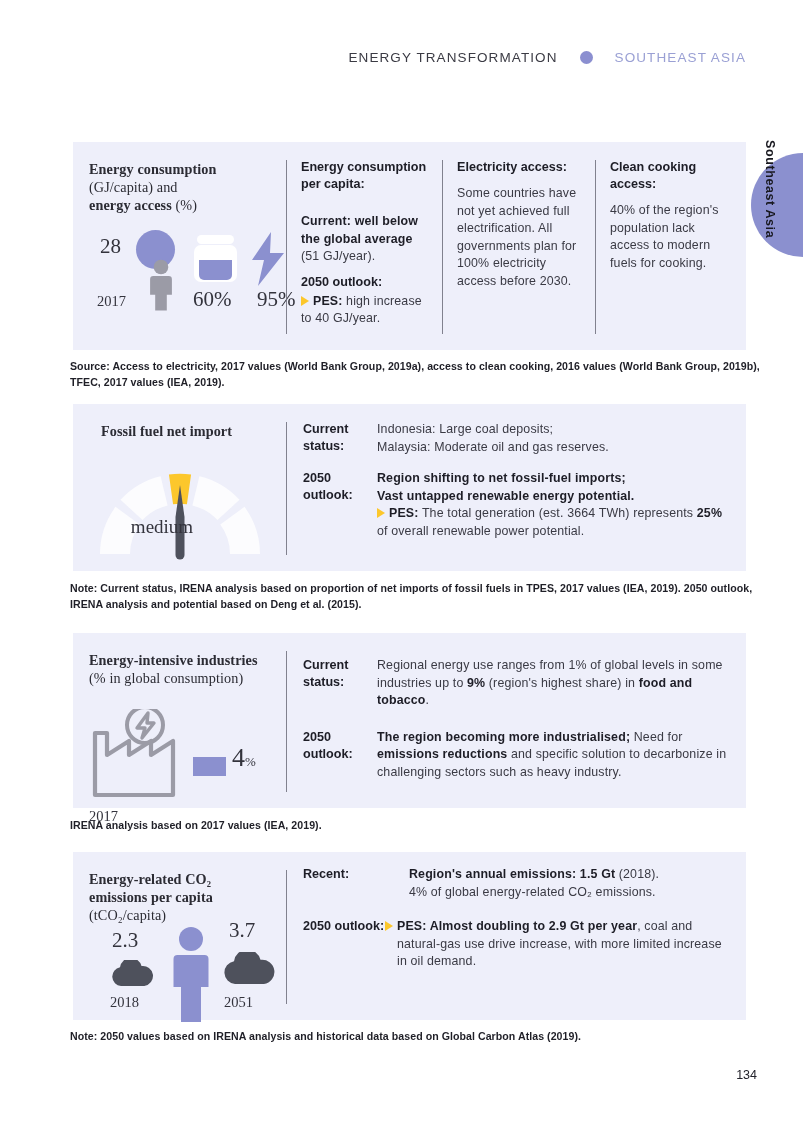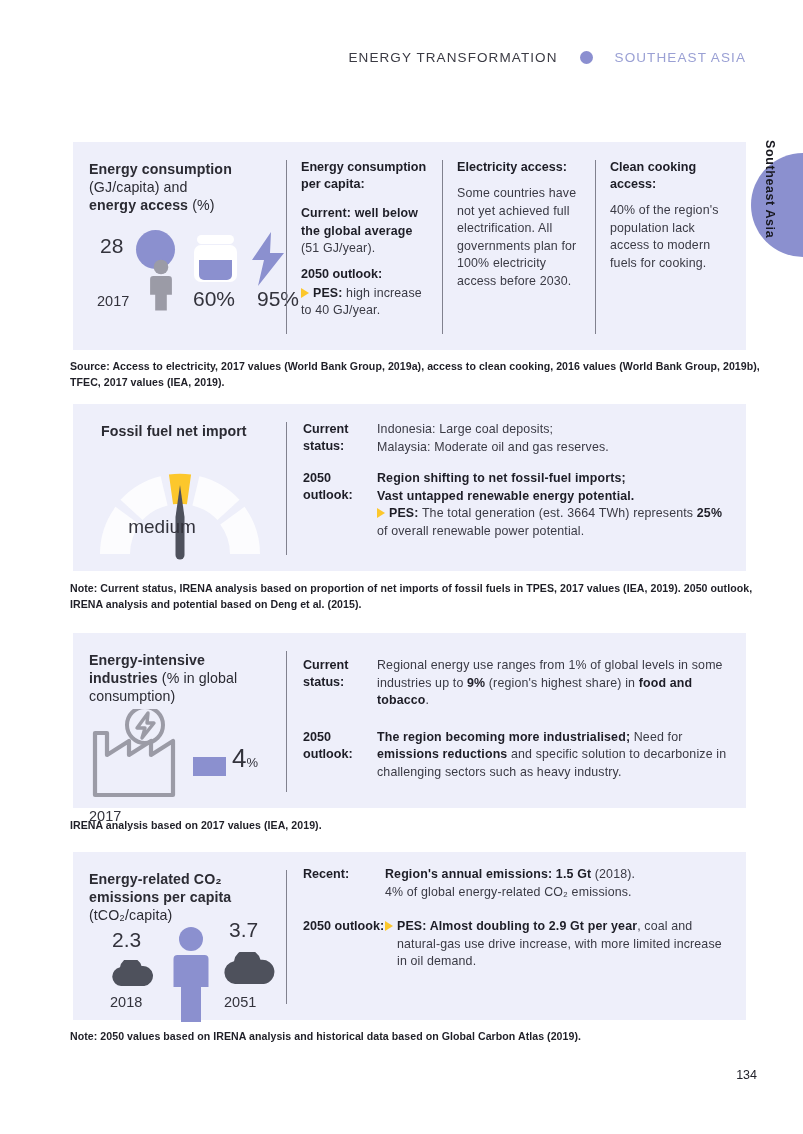--- a/index.html
+++ b/index.html
@@ -46,21 +46,21 @@
 
   
   .panel{
     position:absolute; left:73px; width:673px;
     background:#eeeffa;
     box-sizing:border-box;
   }
   .panel-inner{display:flex; height:100%;}
   .col-visual{
     width:213px; box-sizing:border-box;
-    padding:18px 14px 10px 16px; position:relative;
+    padding:18px 14px 10px 16px; position:relative;font-family:Liberation Serif, serif;
   }
   .vsep{
     width:1px; background:#6d6d7a; opacity:.85;
     margin:18px 0 16px 0;
   }
   .col-text{
     box-sizing:border-box; padding:17px 12px 10px 14px;
   }
 
   .h-title{font-size:14.2px;font-weight:bold;line-height:1.28;letter-spacing:.1px;}
@@ -165,21 +165,21 @@
           <svg class="bolt1" width="38" height="54" viewBox="0 0 38 54">
             <path d="M22 0 L3 28 H15 L9 54 L35 21 H21 Z" fill="#8b90cf"></path>
           </svg>
           <div class="pct95">95%</div>
         </div>
       </div>
 
       <div class="vsep"></div>
 
       <div class="col-text" style="width:155px;">
-        <div class="lbl-bold" style="margin-bottom:12px;">Energy consumption per capita:</div>
+        <div class="lbl-bold" style="margin-bottom:20px;">Energy consumption per capita:</div>
         <div class="body-txt" style="margin-bottom:8px;">
           <b>Current: well below the global average</b><span> (51 GJ/year).</span>
         </div>
         <div class="lbl-bold" style="margin-bottom:2px;">2050 outlook:</div>
         <div class="body-txt">
           <span class="tri"></span><b>PES:</b><span> high increase to 40 GJ/year.</span>
         </div>
       </div>
 
       <div class="vsep"></div>
@@ -317,21 +317,21 @@
           <svg style="position:absolute;left:122px;top:28px;" width="56" height="34" viewBox="0 0 56 34">
             <path d="M13 32 a11.5 11.5 0 0 1 -1 -22.8 a13.5 13.5 0 0 1 26.5 -1.4 a11 11 0 0 1 3.4 24.2 Z" fill="#4e515c"></path>
           </svg>
           <div class="co2-yr" style="left:124px;top:70px;">2051</div>
         </div>
       </div>
 
       <div class="vsep"></div>
 
       <div class="col-text" style="width:458px;padding-left:16px;padding-top:14px;">
-        <div style="display:flex;margin-bottom:17px;">
+        <div style="display:flex;margin-bottom:17px;gap:24px;">
           <div class="lbl-bold" style="width:82px;flex:none;">Recent:</div>
           <div class="body-txt">
             <b>Region's annual emissions: 1.5 Gt</b><span> (2018).</span><br>
             <span>4% of global energy-related CO₂ emissions.</span>
           </div>
         </div>
         <div style="display:flex;">
           <div class="lbl-bold" style="width:82px;flex:none;">2050 outlook:</div>
           <div class="body-txt" style="text-indent:-12px;padding-left:12px;">
             <span class="tri"></span><b>PES: Almost doubling to 2.9 Gt per year</b><span>, coal and natural-gas use drive increase, with more limited increase in oil demand.</span>

